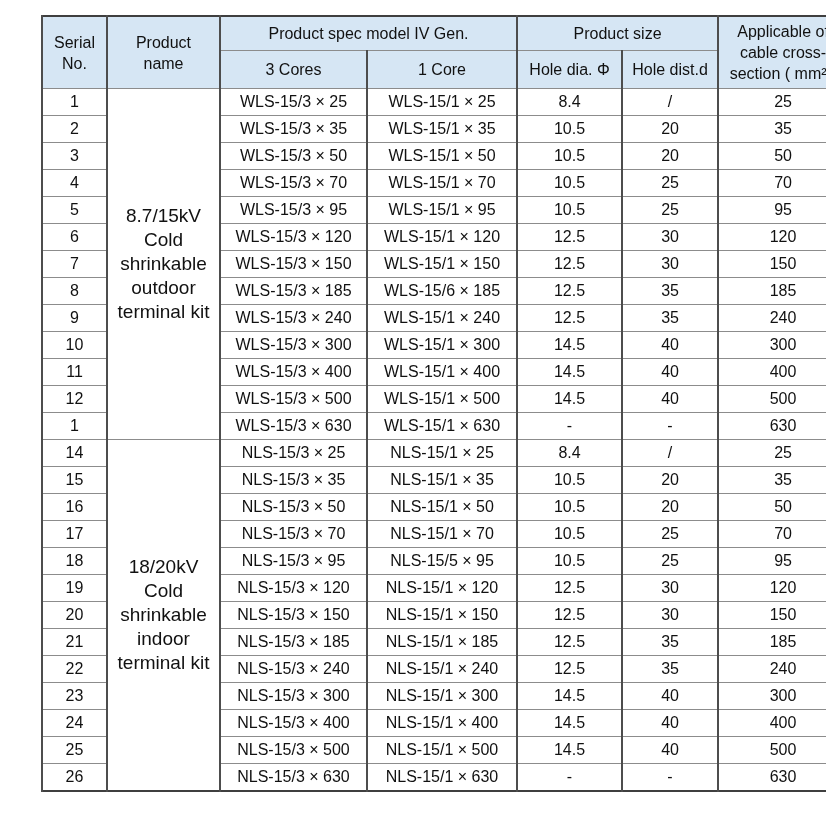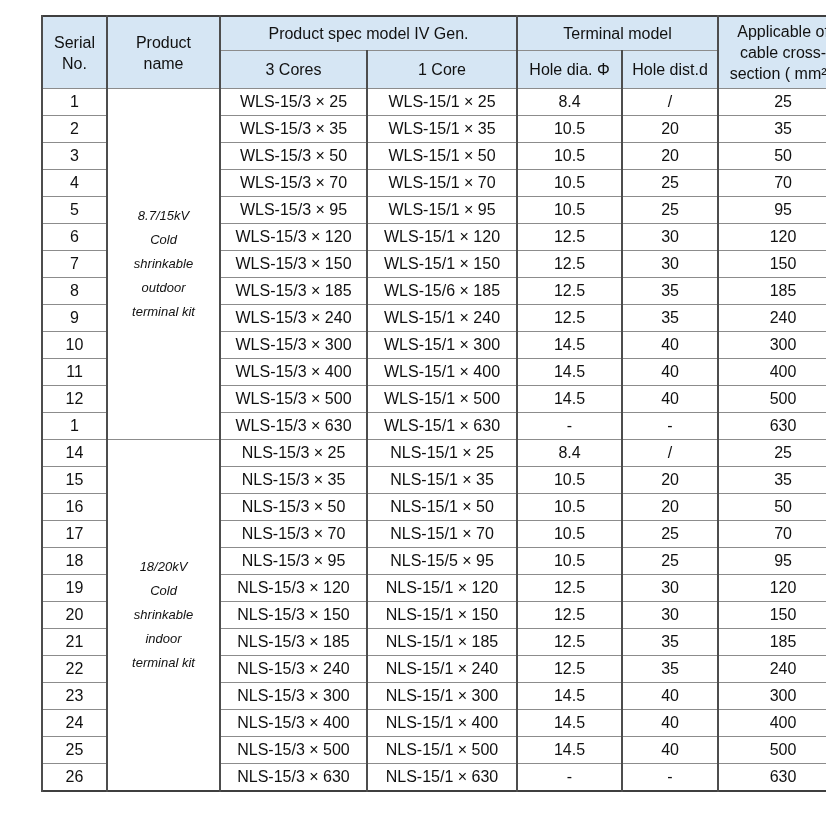--- a/index.html
+++ b/index.html
@@ -56,22 +56,21 @@
   }
   thead tr.h-row-1 th { height: 33px; }
   thead tr.h-row-2 th { height: 37px; }
   tbody td {
     height: 26px;
     background: #ffffff;
     line-height: 18px;
   }
   td.product-cell {
     line-height: 24px;
-    font-size: 13px;
-    font-style: italic;
+    font-size: 19px;
   }
   
   tbody tr.group-start td {
     border-top: 1.5px solid #6e6e6e;
     margin-left: 15px;
   }
 </style>
 </head>
 <body>
 
@@ -87,21 +86,21 @@
         <col class="c-holedist">
         <col class="c-applic">
       </colgroup>
       <thead>
         <tr class="h-row-1">
           <th rowspan="2">Serial
 No.</th>
           <th rowspan="2">Product
 name</th>
           <th colspan="2">Product spec model IV Gen.</th>
-          <th colspan="2">Terminal model</th>
+          <th colspan="2">Product size</th>
           <th rowspan="2">Applicable of
 cable cross-
 section ( mm² )</th>
         </tr>
         <tr class="h-row-2">
           <th>3 Cores</th>
           <th>1 Core</th>
           <th>Hole dia. Φ</th>
           <th>Hole dist.d</th>
         </tr>

